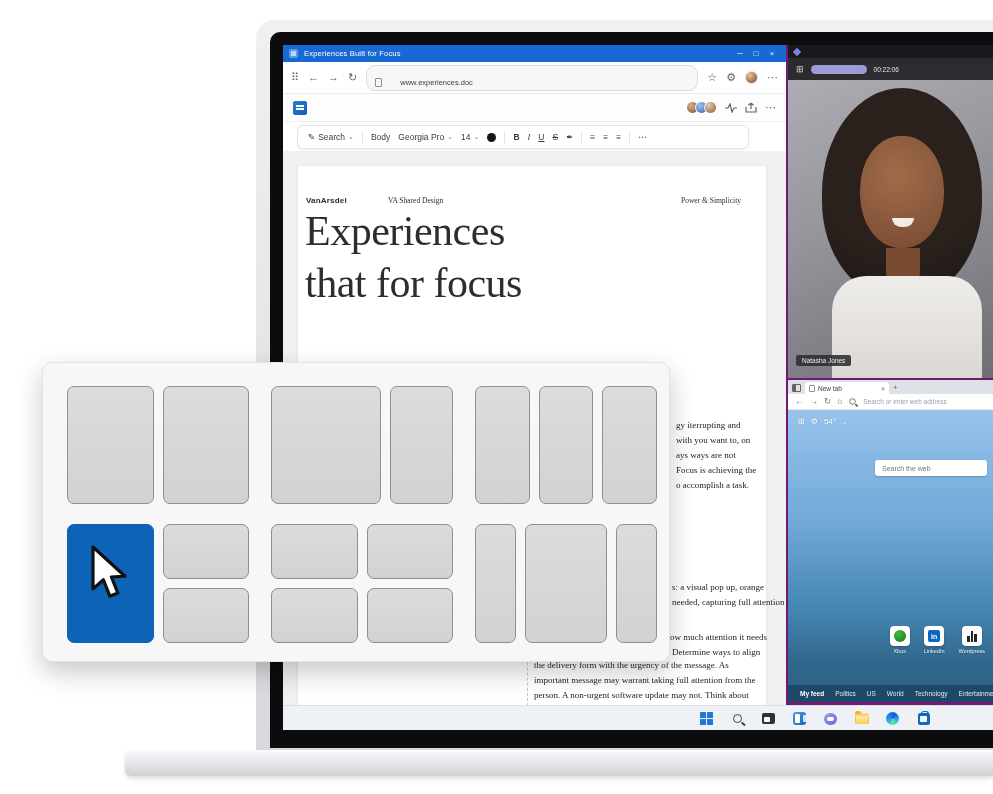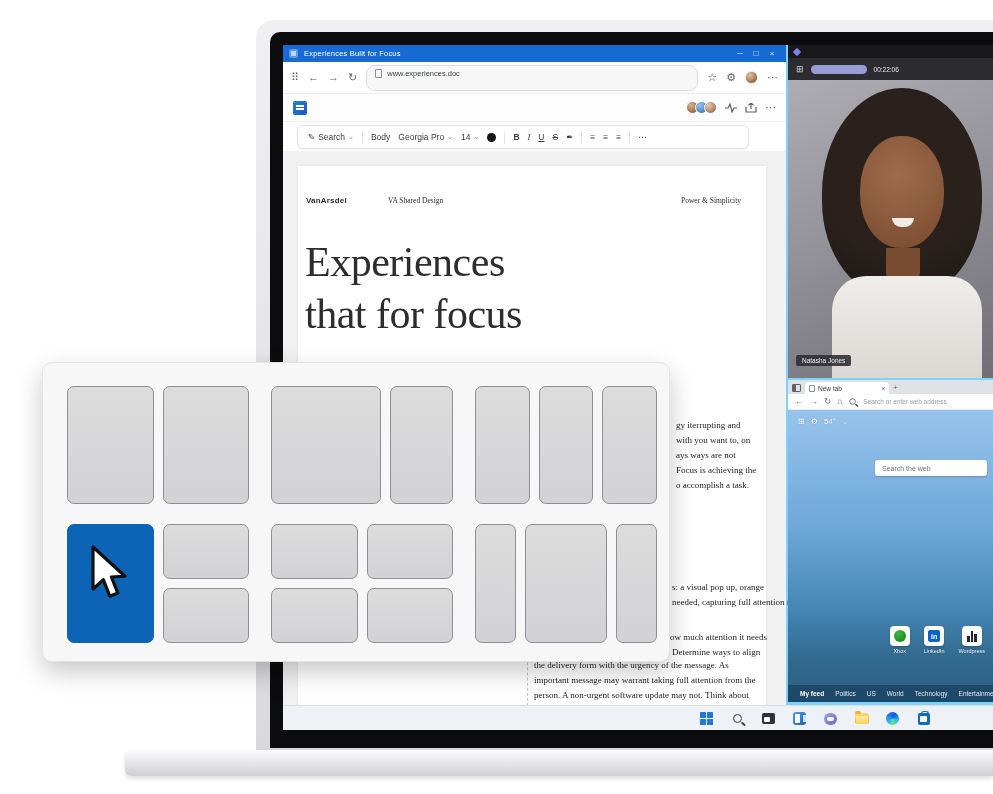--- a/index.html
+++ b/index.html
@@ -10,33 +10,33 @@
   
   .laptop-frame { position:absolute; left:256px; top:20px; width:737px; height:732px;
     background:linear-gradient(180deg,#f0f0f2,#d9d9dd); border-radius:18px 0 0 0; }
   .laptop-bezel { position:absolute; left:270px; top:32px; width:723px; height:716px;
     background:#0c0c0e; border-radius:10px 0 0 0; }
   .laptop-base { position:absolute; left:125px; top:750px; width:868px; height:26px;
     background:linear-gradient(180deg,#fbfbfc 0%,#e8e8ec 45%,#cfcfd4 100%);
     border-radius:6px 0 0 6px; box-shadow:0 3px 4px rgba(0,0,0,.12); }
 
   
-  .screen { position:absolute; left:283px; top:45px; width:710px; height:685px; background:#7dd3fc; overflow:hidden; }
+  .screen { position:absolute; left:283px; top:45px; width:710px; height:685px; background:#701a75; overflow:hidden; }
 
   
   .doc-window { position:absolute; left:0; top:0; width:503px; height:660px; background:#fff; }
   .doc-titlebar { position:absolute; left:0; top:0; right:0; height:17px; background:#1769d3; display:flex; align-items:center; padding:0 6px; }
   .doc-titlebar .appicon { width:9px; height:9px; background:#5b9be6; border-radius:2px; margin-right:6px; position:relative; }
   .doc-titlebar .appicon::after { content:""; position:absolute; left:2px; top:2px; width:5px; height:5px; background:#bcd7f7; }
   .doc-titlebar .title { color:#fff; font-size:7.5px; letter-spacing:.2px; flex:1; }
   .doc-titlebar .wbtn { color:#eaf2fc; font-size:8px; width:16px; text-align:center; }
 
   .doc-browserbar { position:absolute; left:0; top:17px; right:0; height:32px; background:#fff; border-bottom:1px solid #ececec; display:flex; align-items:center; padding:0 8px; gap:9px; }
   .nav-glyph { color:#5f6368; font-size:11px; line-height:1; }
-  .url-pill { flex:1; height:17px; border:1px solid #dcdcdf; background:#f7f7f8; border-radius:9px; display:flex; align-items:flex-end; padding:12px 8px; gap:5px; }
+  .url-pill { flex:1; height:17px; border:1px solid #dcdcdf; background:#f7f7f8; border-radius:9px; display:flex; align-items:flex-start; padding:12px 8px; gap:18px; }
   .url-pill .pageic { width:7px; height:9px; border:1px solid #8b8f94; border-radius:1px; }
   .url-pill .url { font-size:7.5px; color:#3c4043; }
   .avatar-dot { width:13px; height:13px; border-radius:50%; background:radial-gradient(circle at 35% 30%,#e8c49a,#9c6a4a 70%); border:1px solid #e2e2e2; }
 
   .doc-appbar { position:absolute; left:0; top:49px; right:0; height:28px; background:#fdfdfd; border-bottom:1px solid #f0f0f0; display:flex; align-items:center; padding:0 10px; }
   .word-icon { width:14px; height:14px; border-radius:2px; background:linear-gradient(135deg,#2b7cd3,#185abd); position:relative; }
   .word-icon::after { content:""; position:absolute; left:3px; top:4px; width:8px; height:2px; background:#fff; box-shadow:0 3px 0 #fff; }
   .appbar-right { margin-left:auto; display:flex; align-items:center; gap:8px; }
   .mini-avatars { display:flex; }
   .mini-avatars span { width:13px; height:13px; border-radius:50%; border:1px solid #fff; margin-left:-4px; }
@@ -53,21 +53,21 @@
   .color-dot { width:9px; height:9px; border-radius:50%; background:#151515; }
   .fmt-b { font-weight:bold; } .fmt-i { font-style:italic; font-family:"Liberation Serif",serif; }
   .fmt-u { text-decoration:underline; } .fmt-s { text-decoration:line-through; }
 
   .doc-content { position:absolute; left:0; top:106px; right:0; bottom:0; background:#f1f1f2; }
   .doc-page { position:absolute; left:15px; top:15px; width:468px; bottom:0; background:#fff; box-shadow:0 0 3px rgba(0,0,0,.08); }
   .doc-head { position:absolute; left:8px; right:25px; top:30px; display:flex; align-items:baseline; font-size:7.5px; color:#2c2c2e; }
   .doc-logo { font-weight:bold; letter-spacing:.2px; font-size:8px; }
   .doc-sub { position:absolute; left:82px; font-family:"Liberation Serif",serif; }
   .doc-tag { margin-left:auto; font-family:"Liberation Serif",serif;padding-left:8px; }
-  .doc-title { position:absolute; left:7px; top:71px; font-family:"Liberation Serif",serif; font-size:42px; line-height:1.23; color:#2d2d2f; letter-spacing:-.5px; }
+  .doc-title { position:absolute; left:7px; top:40px; font-family:"Liberation Serif",serif; font-size:42px; line-height:1.23; color:#2d2d2f; letter-spacing:-.5px; }
   .frag { position:absolute; font-family:"Liberation Serif",serif; font-size:9px; color:#1e1e20; line-height:15px; white-space:nowrap; }
   .frag-col   { left:378px; top:252px; }
   .frag-mid1  { left:374px; top:414px; }
   .frag-mid2  { left:342px; top:464px; }
   .frag-para  { left:236px; top:492px; width:228px; white-space:normal; }
   .margin-dash { position:absolute; left:229px; top:410px; height:130px; border-left:1px dashed #c4c4c6; }
 
   
   .right-col { position:absolute; left:505px; top:0; width:205px; height:660px; }
 

